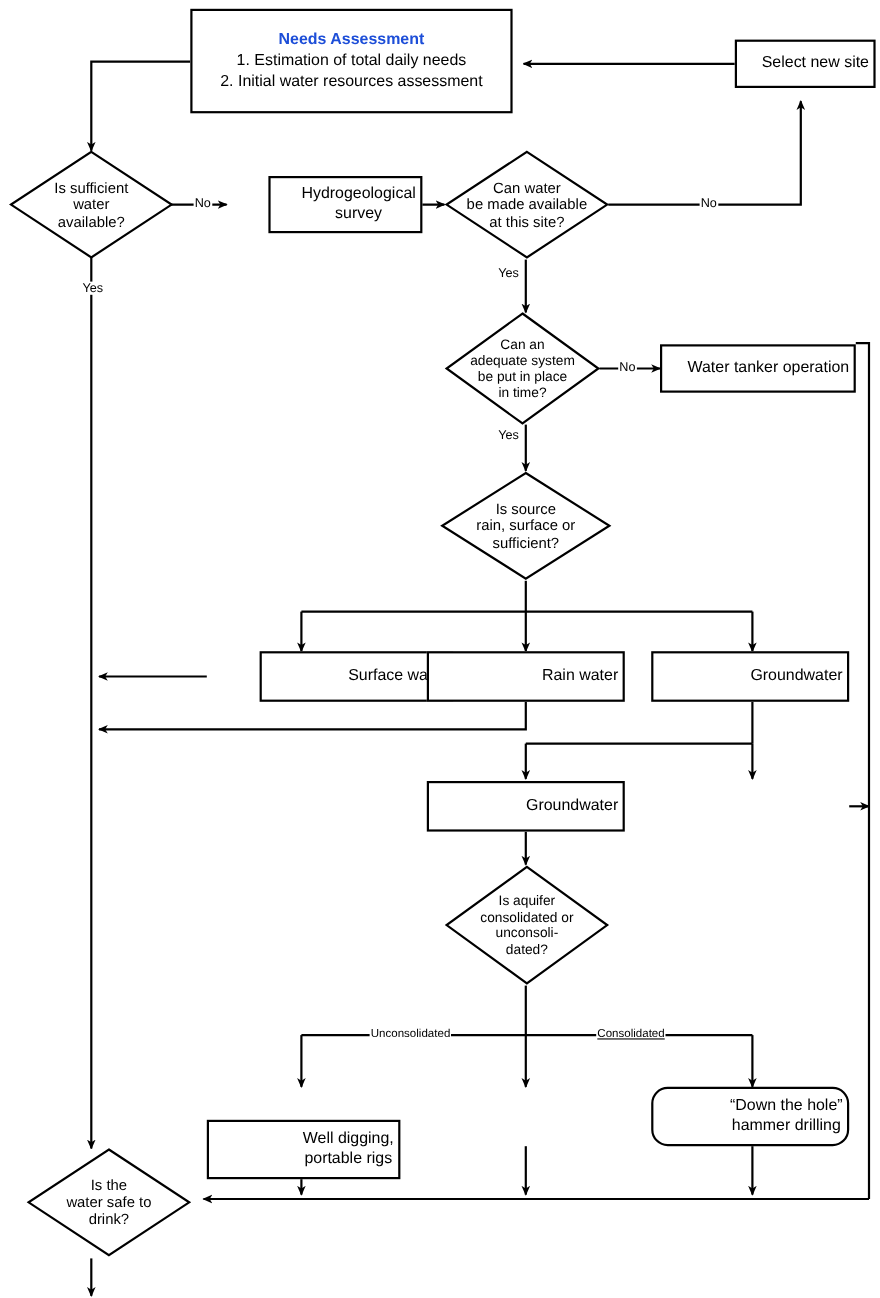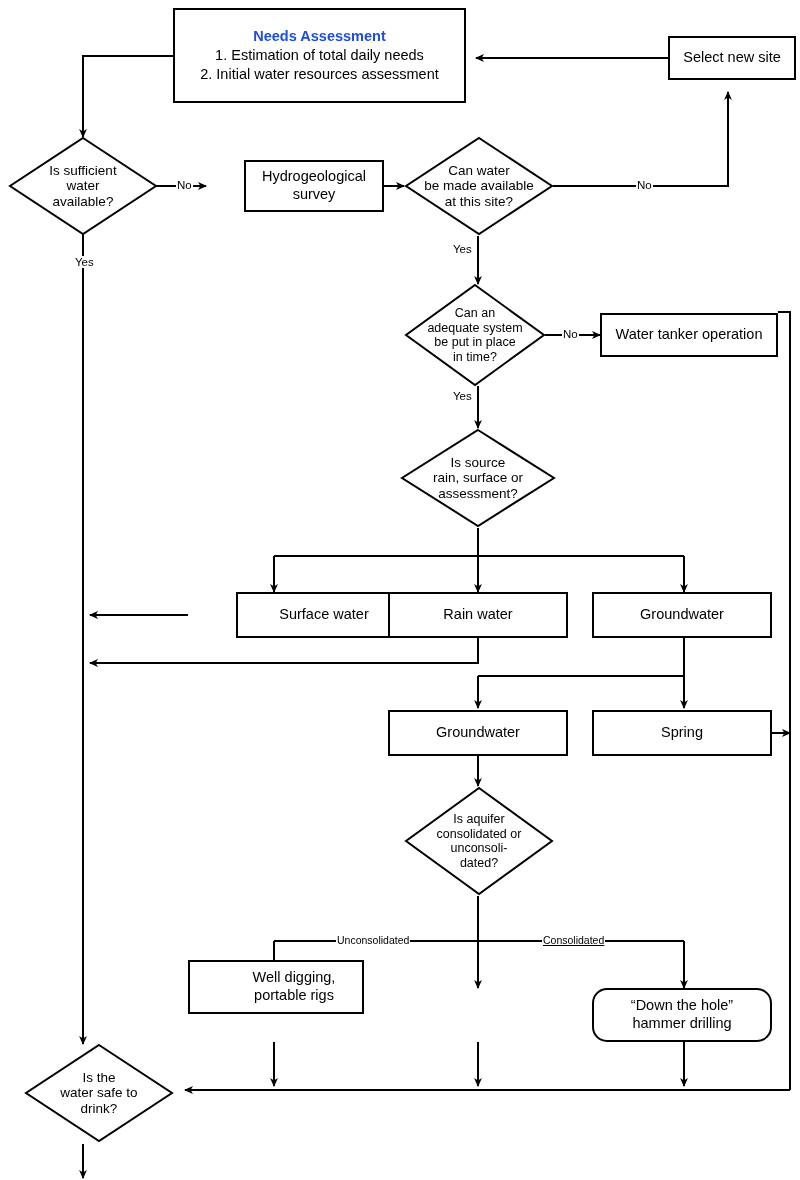--- a/index.html
+++ b/index.html
@@ -1,19 +1,19 @@
 <!DOCTYPE html>
 <html><head>
 <meta charset="utf-8">
 <style>
   html,body{margin:0;padding:0;background:#ffffff;}
   body{font-family:"Liberation Sans", sans-serif;}
   #canvas{position:relative;width:800px;height:1180px;background:#fff;overflow:hidden;}
   svg.wires{position:absolute;left:0;top:0;width:800px;height:1180px;}
-  .node{position:absolute;box-sizing:border-box;display:flex;align-items:center;justify-content:center;text-align:center;background:#fff;}
+  .node{position:absolute;box-sizing:border-box;display:flex;align-items:center;justify-content:flex-end;text-align:center;background:#fff;}
   .box{border:2px solid #000;}
   .box .txt{font-size:14.5px;line-height:1.22;color:#000;padding:0 4px;}
   .na{position:absolute;box-sizing:border-box;border:2px solid #000;background:#fff;display:flex;flex-direction:column;align-items:center;justify-content:center;}
   .na .title{font-weight:bold;font-size:14.5px;color:#1d4ed8;margin-bottom:2px;}
   .na .li{font-size:14.5px;color:#000;line-height:1.3;white-space:nowrap;}
   .diamond{position:absolute;}
   .diamond .dtxt{position:absolute;left:0;top:0;width:100%;height:100%;display:flex;align-items:center;justify-content:center;text-align:center;font-size:13.5px;line-height:1.16;color:#000;}
   .elabel{position:absolute;font-size:11.5px;color:#000;background:#fff;padding:0 1px;white-space:nowrap;}
   .elabel.sm{font-size:10.5px;}
 </style>
@@ -146,57 +146,54 @@
   </div>
 
   <div class="diamond" style="left:400px;top:428px;width:156px;height:100px;">
     <svg viewBox="0 0 156 100" style="width:156px;height:100px;display:block;">
       <polygon points="78,2 154,50 78,98 2,50" fill="#fff" stroke="#000" stroke-width="2"></polygon>
     </svg>
     <div class="dtxt">
       <span>
         <span>Is source</span><br>
         <span>rain, surface or</span><br>
-        <span>assessment?</span>
+        <span>sufficient?</span>
       </span>
     </div>
   </div>
 
   <div class="node box" style="left:188px;top:592px;width:176px;height:46px;margin-left:48px;">
     <span class="txt">Surface water</span>
   </div>
   <div class="node box" style="left:388px;top:592px;width:180px;height:46px;">
     <span class="txt">Rain water</span>
   </div>
   <div class="node box" style="left:592px;top:592px;width:180px;height:46px;">
     <span class="txt">Groundwater</span>
   </div>
 
   <div class="node box" style="left:388px;top:710px;width:180px;height:46px;">
     <span class="txt">Groundwater</span>
-  </div>
-  <div class="node box" style="left:592px;top:710px;width:180px;height:46px;">
-    <span class="txt">Spring</span>
   </div>
 
   <div class="diamond" style="left:404px;top:786px;width:150px;height:110px;">
     <svg viewBox="0 0 150 110" style="width:150px;height:110px;display:block;">
       <polygon points="75,2 148,55 75,108 2,55" fill="#fff" stroke="#000" stroke-width="2"></polygon>
     </svg>
     <div class="dtxt" style="font-size:12.5px;">
       <span>
         <span>Is aquifer</span><br>
         <span>consolidated or</span><br>
         <span>unconsoli-</span><br>
         <span>dated?</span>
       </span>
     </div>
   </div>
 
-  <div class="node box" style="left:188px;top:960px;width:176px;height:54px;padding-left:36px;">
+  <div class="node box" style="left:188px;top:1018px;width:176px;height:54px;padding-left:36px;">
     <span class="txt">
       <span>Well digging,</span><br>
       <span>portable rigs</span>
     </span>
   </div>
   <div class="node box" style="left:592px;top:988px;width:180px;height:54px;border-radius:15px;">
     <span class="txt">
       <span>“Down the hole”</span><br>
       <span>hammer drilling</span>
     </span>

